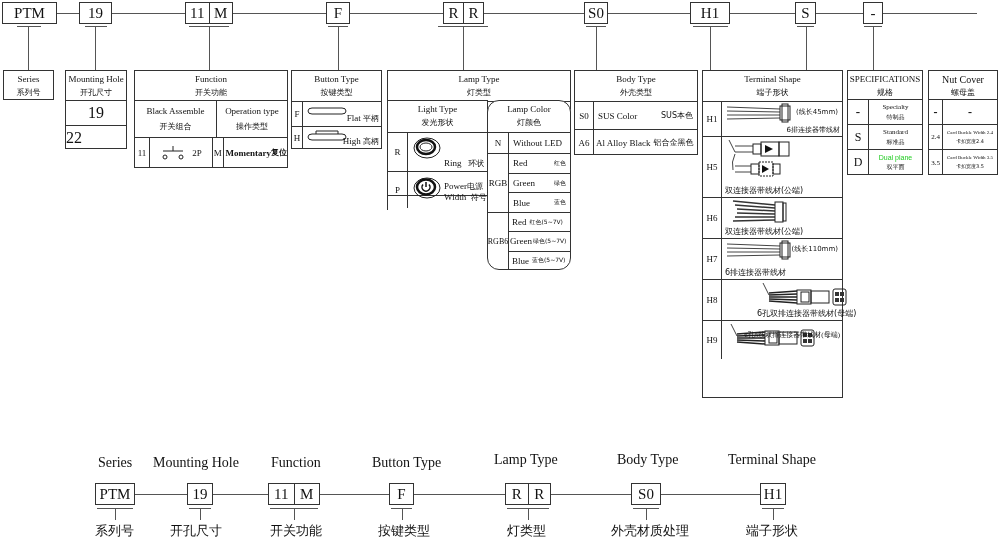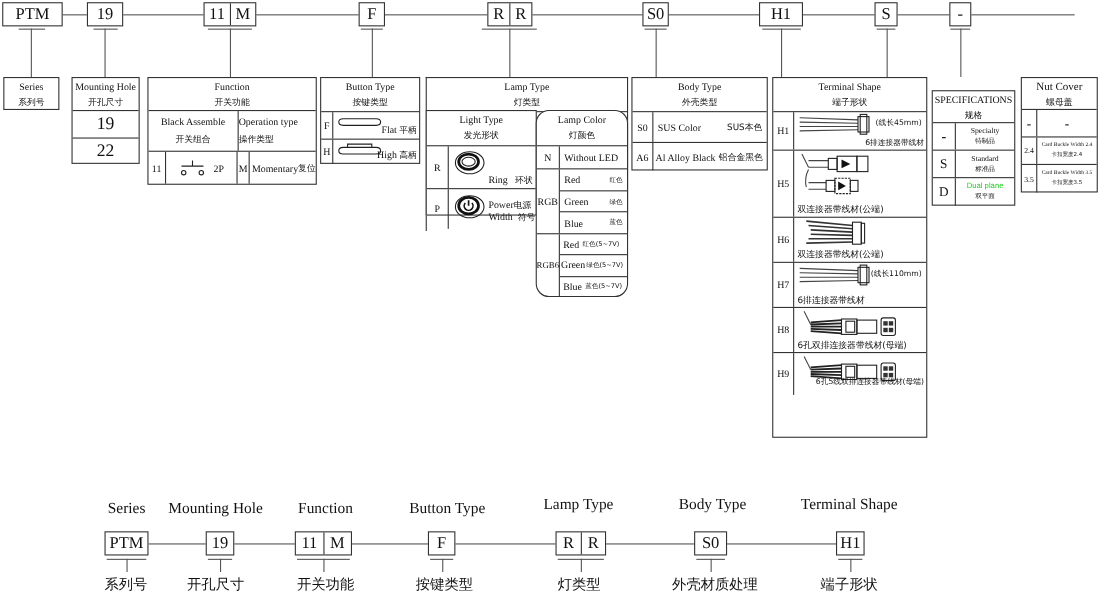--- a/index.html
+++ b/index.html
@@ -78,51 +78,51 @@
   <div>Series</div>
   <div class="cn">系列号</div>
 </div>
 
 <div class="box" style="left:65px;top:70px;width:62px;height:79px;">
   <div class="hdr" style="height:30px;">
       <div>Mounting Hole</div>
       <div class="cn">开孔尺寸</div>
     </div>
   <div style="height:24px;border-bottom:1px solid #333;text-align:center;font-size:16px;line-height:24px;">19</div>
-  <div style="height:23px;text-align:center;font-size:16px;line-height:23px;">22</div>
+  <div style="height:23px;text-align:left;font-size:16px;line-height:23px;">22</div>
 </div>
 
 <div class="box" style="left:134px;top:70px;width:154px;height:98px;">
   <div class="hdr" style="height:30px;">
       <div>Function</div>
       <div class="cn">开关功能</div>
     </div>
   <div style="display:flex;height:36px;border-bottom:1px solid #333;">
     <div style="width:82px;border-right:1px solid #333;text-align:center;line-height:15px;padding-top:3px;box-sizing:border-box;">
       <div>Black  Assemble</div>
       <div class="cn">开关组合</div>
     </div>
-    <div style="flex:1;line-height:15px;padding-top:3px;">
+    <div style="flex:1;text-align:center;line-height:15px;padding-top:3px;">
       <div>Operation type</div>
       <div class="cn">操作类型</div>
     </div>
   </div>
   <div style="display:flex;height:29px;align-items:stretch;">
     <div style="width:15px;border-right:1px solid #333;display:flex;align-items:center;justify-content:center;">11</div>
     <div style="width:66px;border-right:1px solid #333;display:flex;align-items:center;justify-content:center;gap:6px;">
       <svg width="26" height="16">
           <line x1="3" y1="6" x2="23" y2="6" stroke="#222"></line>
           <line x1="13" y1="1" x2="13" y2="6" stroke="#222"></line>
           <circle cx="5" cy="12" r="2" fill="none" stroke="#222"></circle>
           <circle cx="21" cy="12" r="2" fill="none" stroke="#222"></circle>
         </svg>
       <span>2P</span>
     </div>
     <div style="width:10px;border-right:1px solid #333;display:flex;align-items:center;justify-content:center;">M</div>
-    <div style="flex:1;display:flex;align-items:center;padding-left:2px;white-space:nowrap;">
+    <div style="flex:1;display:flex;align-items:center;padding-left:2px;white-space:nowrap;font-weight:bold;">
       <span>Momentary</span>
         <span class="cn">复位</span>
     </div>
   </div>
 </div>
 
 <div class="box" style="left:291px;top:70px;width:91px;height:79px;">
   <div class="hdr" style="height:31px;">
       <div>Button   Type</div>
       <div class="cn">按键类型</div>
@@ -307,21 +307,21 @@
         <div style="flex: 1 1 0%; position: relative; text-align: right;">
           <svg width="90" height="28" style="position: absolute; left: 3px; top: 1px;">
             <path d="M2 4 L55 6 M2 8 L55 9 M2 12 L55 12 M2 16 L55 15" stroke="#444" fill="none"></path>
             <rect x="55" y="3" width="10" height="14" fill="none" stroke="#222"></rect>
             <rect x="57" y="1" width="6" height="18" fill="none" stroke="#222"></rect>
           </svg>
           <span class="cn" style="position: absolute; right: 4px; top: 5px; font-size: 7px; white-space: nowrap;">(线长110mm)</span>
           <span class="cn" style="position: absolute; left: 3px; bottom: 1px; font-size: 8px; white-space: nowrap;">6排连接器带线材</span>
         </div>
       </div>
-      <div style="display: flex; height: 40px; border-bottom: 1px solid rgb(51, 51, 51);">
+      <div style="display: flex; height: 40px; border-bottom: 1px solid rgb(51, 51, 51); gap: 32px;">
         <div style="width: 18px; border-right: 1px solid rgb(51, 51, 51); display: flex; align-items: center; justify-content: center;">H8</div>
         <div style="flex: 1 1 0%; position: relative;">
           <svg width="90" height="28" style="position: absolute; left: 3px; top: 1px;">
             <path d="M6 2 Q10 10 12 14" stroke="#444" fill="none"></path>
             <path d="M12 12 L40 10 M12 14 L40 13 M12 16 L40 16 M12 18 L40 19 M12 20 L40 22" stroke="#222" stroke-width="1.6"></path>
             <rect x="40" y="9" width="14" height="14" fill="none" stroke="#222"></rect>
             <rect x="44" y="11" width="8" height="10" fill="none" stroke="#222"></rect>
             <rect x="54" y="10" width="18" height="12" fill="none" stroke="#222"></rect>
             <rect x="76" y="8" width="13" height="16" rx="2" fill="none" stroke="#222"></rect>
             <rect x="78" y="11" width="4" height="4" fill="#333"></rect>
@@ -340,27 +340,27 @@
             <path d="M12 12 L40 10 M12 14 L40 13 M12 16 L40 16 M12 18 L40 19 M12 20 L40 22" stroke="#222" stroke-width="1.6"></path>
             <rect x="40" y="9" width="14" height="14" fill="none" stroke="#222"></rect>
             <rect x="44" y="11" width="8" height="10" fill="none" stroke="#222"></rect>
             <rect x="54" y="10" width="18" height="12" fill="none" stroke="#222"></rect>
             <rect x="76" y="8" width="13" height="16" rx="2" fill="none" stroke="#222"></rect>
             <rect x="78" y="11" width="4" height="4" fill="#333"></rect>
             <rect x="83" y="11" width="4" height="4" fill="#333"></rect>
             <rect x="78" y="17" width="4" height="4" fill="#333"></rect>
             <rect x="83" y="17" width="4" height="4" fill="#333"></rect>
           </svg>
-          <span class="cn" style="position: absolute; right: 2px; bottom: 7px; font-size: 7px; white-space: nowrap;">6孔5线双排连接器带线材(母端)</span>
-        </div>
-      </div>
-    </div>
-</div>
-
-<div class="box" style="left:847px;top:70px;width:76px;height:105px;margin-top:12px;">
+          <span class="cn" style="position: absolute; right: 2px; bottom: 19px; font-size: 7px; white-space: nowrap; font-family: Liberation Serif, serif;">6孔5线双排连接器带线材(母端)</span>
+        </div>
+      </div>
+    </div>
+</div>
+
+<div class="box" style="left:847px;top:70px;width:76px;height:105px;">
   <div class="hdr" style="height:29px;">
       <div>SPECIFICATIONS</div>
       <div class="cn">规格</div>
     </div>
   <div style="display:flex;height:24px;border-bottom:1px solid #333;">
     <div style="width:20px;border-right:1px solid #333;display:flex;align-items:center;justify-content:center;font-size:13px;font-weight:bold;">-</div>
     <div style="flex:1;text-align:center;font-size:7px;line-height:9px;padding-top:3px;">
         <div>Specialty</div>
         <div class="cn small">特制品</div>
       </div>

